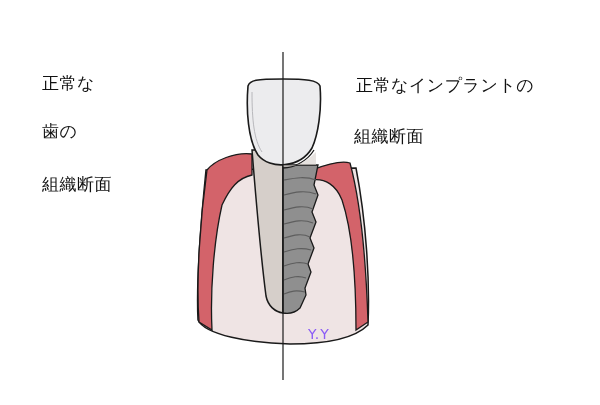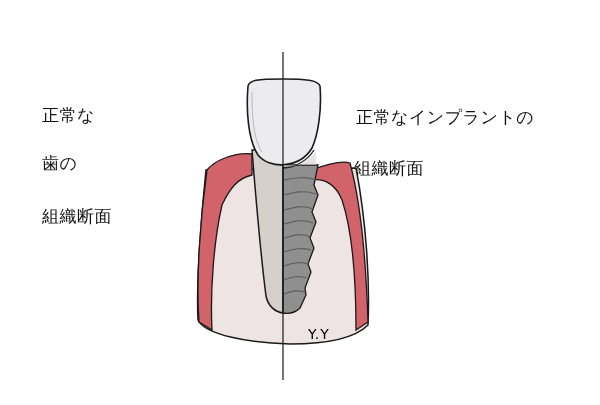--- a/index.html
+++ b/index.html
@@ -1,18 +1,18 @@
 <!DOCTYPE html>
 <html><head>
   <meta charset="utf-8">
   <style>
     html, body { margin: 0; padding: 0; background: #ffffff; }
     body { width: 600px; height: 405px; position: relative; overflow: hidden;
            font-family: "DejaVu Sans", "Liberation Sans", sans-serif; color: #111; }
-    .label { position: absolute; font-size: 17px; line-height: 20px; white-space: nowrap; letter-spacing: 0.5px; margin-top: 32px; }
+    .label { position: absolute; font-size: 17px; line-height: 20px; white-space: nowrap; letter-spacing: 0.5px; }
     #left-1 { left: 42px; top: 73px; }
     #left-2 { left: 42px; top: 123px; font-family: Liberation Mono, monospace; }
     #left-3 { left: 42px; top: 174px; }
     #right-1 { left: 356px; top: 75px; }
     #right-2 { left: 354px; top: 126px; }
     svg { position: absolute; left: 0; top: 0; }
   </style>
 </head>
 <body>
 
@@ -51,13 +51,13 @@
   <path d="M248,86 C250,80 256,79 283,79 C305,79 318,80 320,86 C322,110 318,135 312,148 C300,168 270,170 258,155 C248,140 246,110 248,86 Z" fill="#ececee" stroke="#1a1a1a" stroke-width="1.6"></path>
 
   <path d="M252,92 C252,120 254,140 262,152" stroke="#b8b8bc" stroke-width="1" fill="none"></path>
 
   <path d="M283,168 C295,168 308,160 314,150" stroke="#1a1a1a" stroke-width="1.3" fill="none"></path>
   <path d="M283,165 L316,165 L316,152 C305,163 295,167 283,167 Z" fill="#d6cfca" opacity="0.6"></path>
 
   <line x1="283" y1="52" x2="283" y2="380" stroke="#1a1a1a" stroke-width="1.2"></line>
 </svg>
 
-<div style="position:absolute;left:308px;top:326px;font-size:14px;color:#000000;letter-spacing:1px;">Y.Y</div>
+<div style="position:absolute;left:308px;top:326px;font-size:14px;color:#8b5cf6;letter-spacing:1px;">Y.Y</div>
 
 </body></html>

